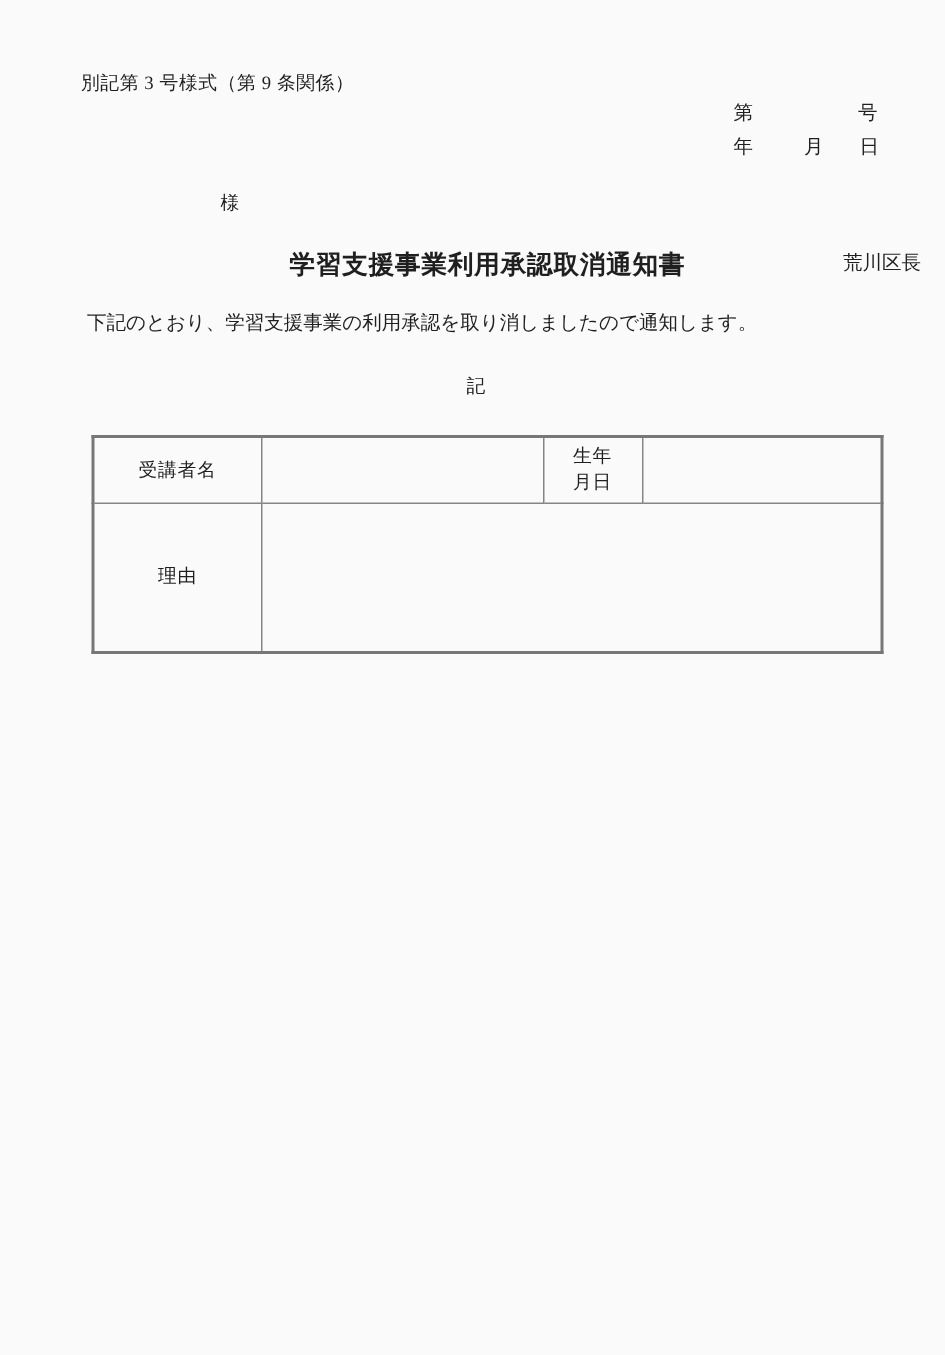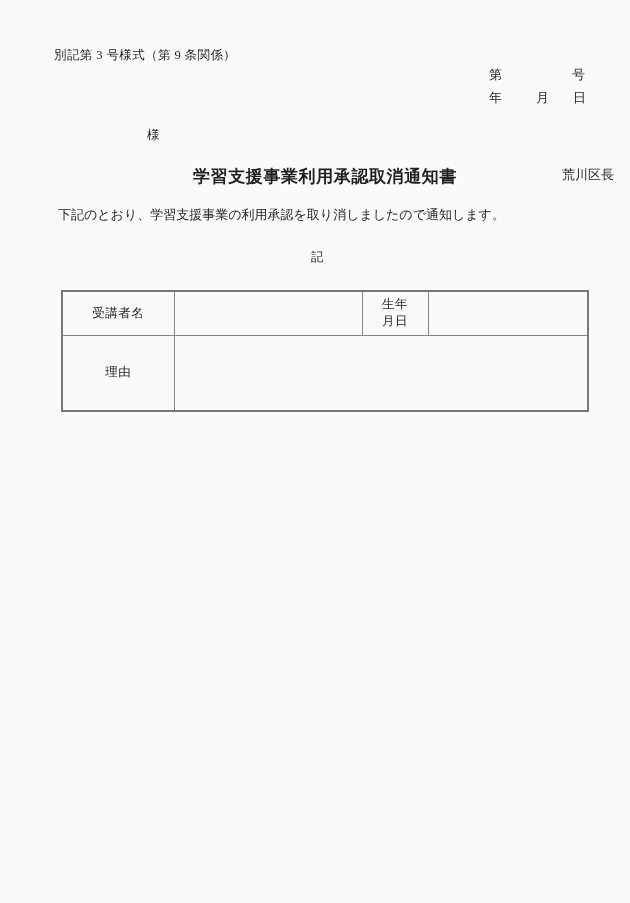--- a/index.html
+++ b/index.html
@@ -42,21 +42,21 @@
     border: 1px solid #858585;
     font-size: 12.5px;
     vertical-align: middle;
     padding: 2px 16px;
     overflow: hidden;
   }
   .form-table td.lbl { text-align: center; letter-spacing: 0.5px; }
   .row-1 { height: 44px; }
   .row-2 { height: 42px; }
   .row-3 { height: 42px; }
-  .row-4 { height: 76px; }
+  .row-4 { height: 100px; }
 </style>
 </head>
 <body>
 
 <div class="abs serif form-note">別記第 3 号様式（第 9 条関係）</div>
 
 <span class="abs num-prefix">第</span>
 <span class="abs num-suffix">号</span>
 
 <span class="abs date-year">年</span>

